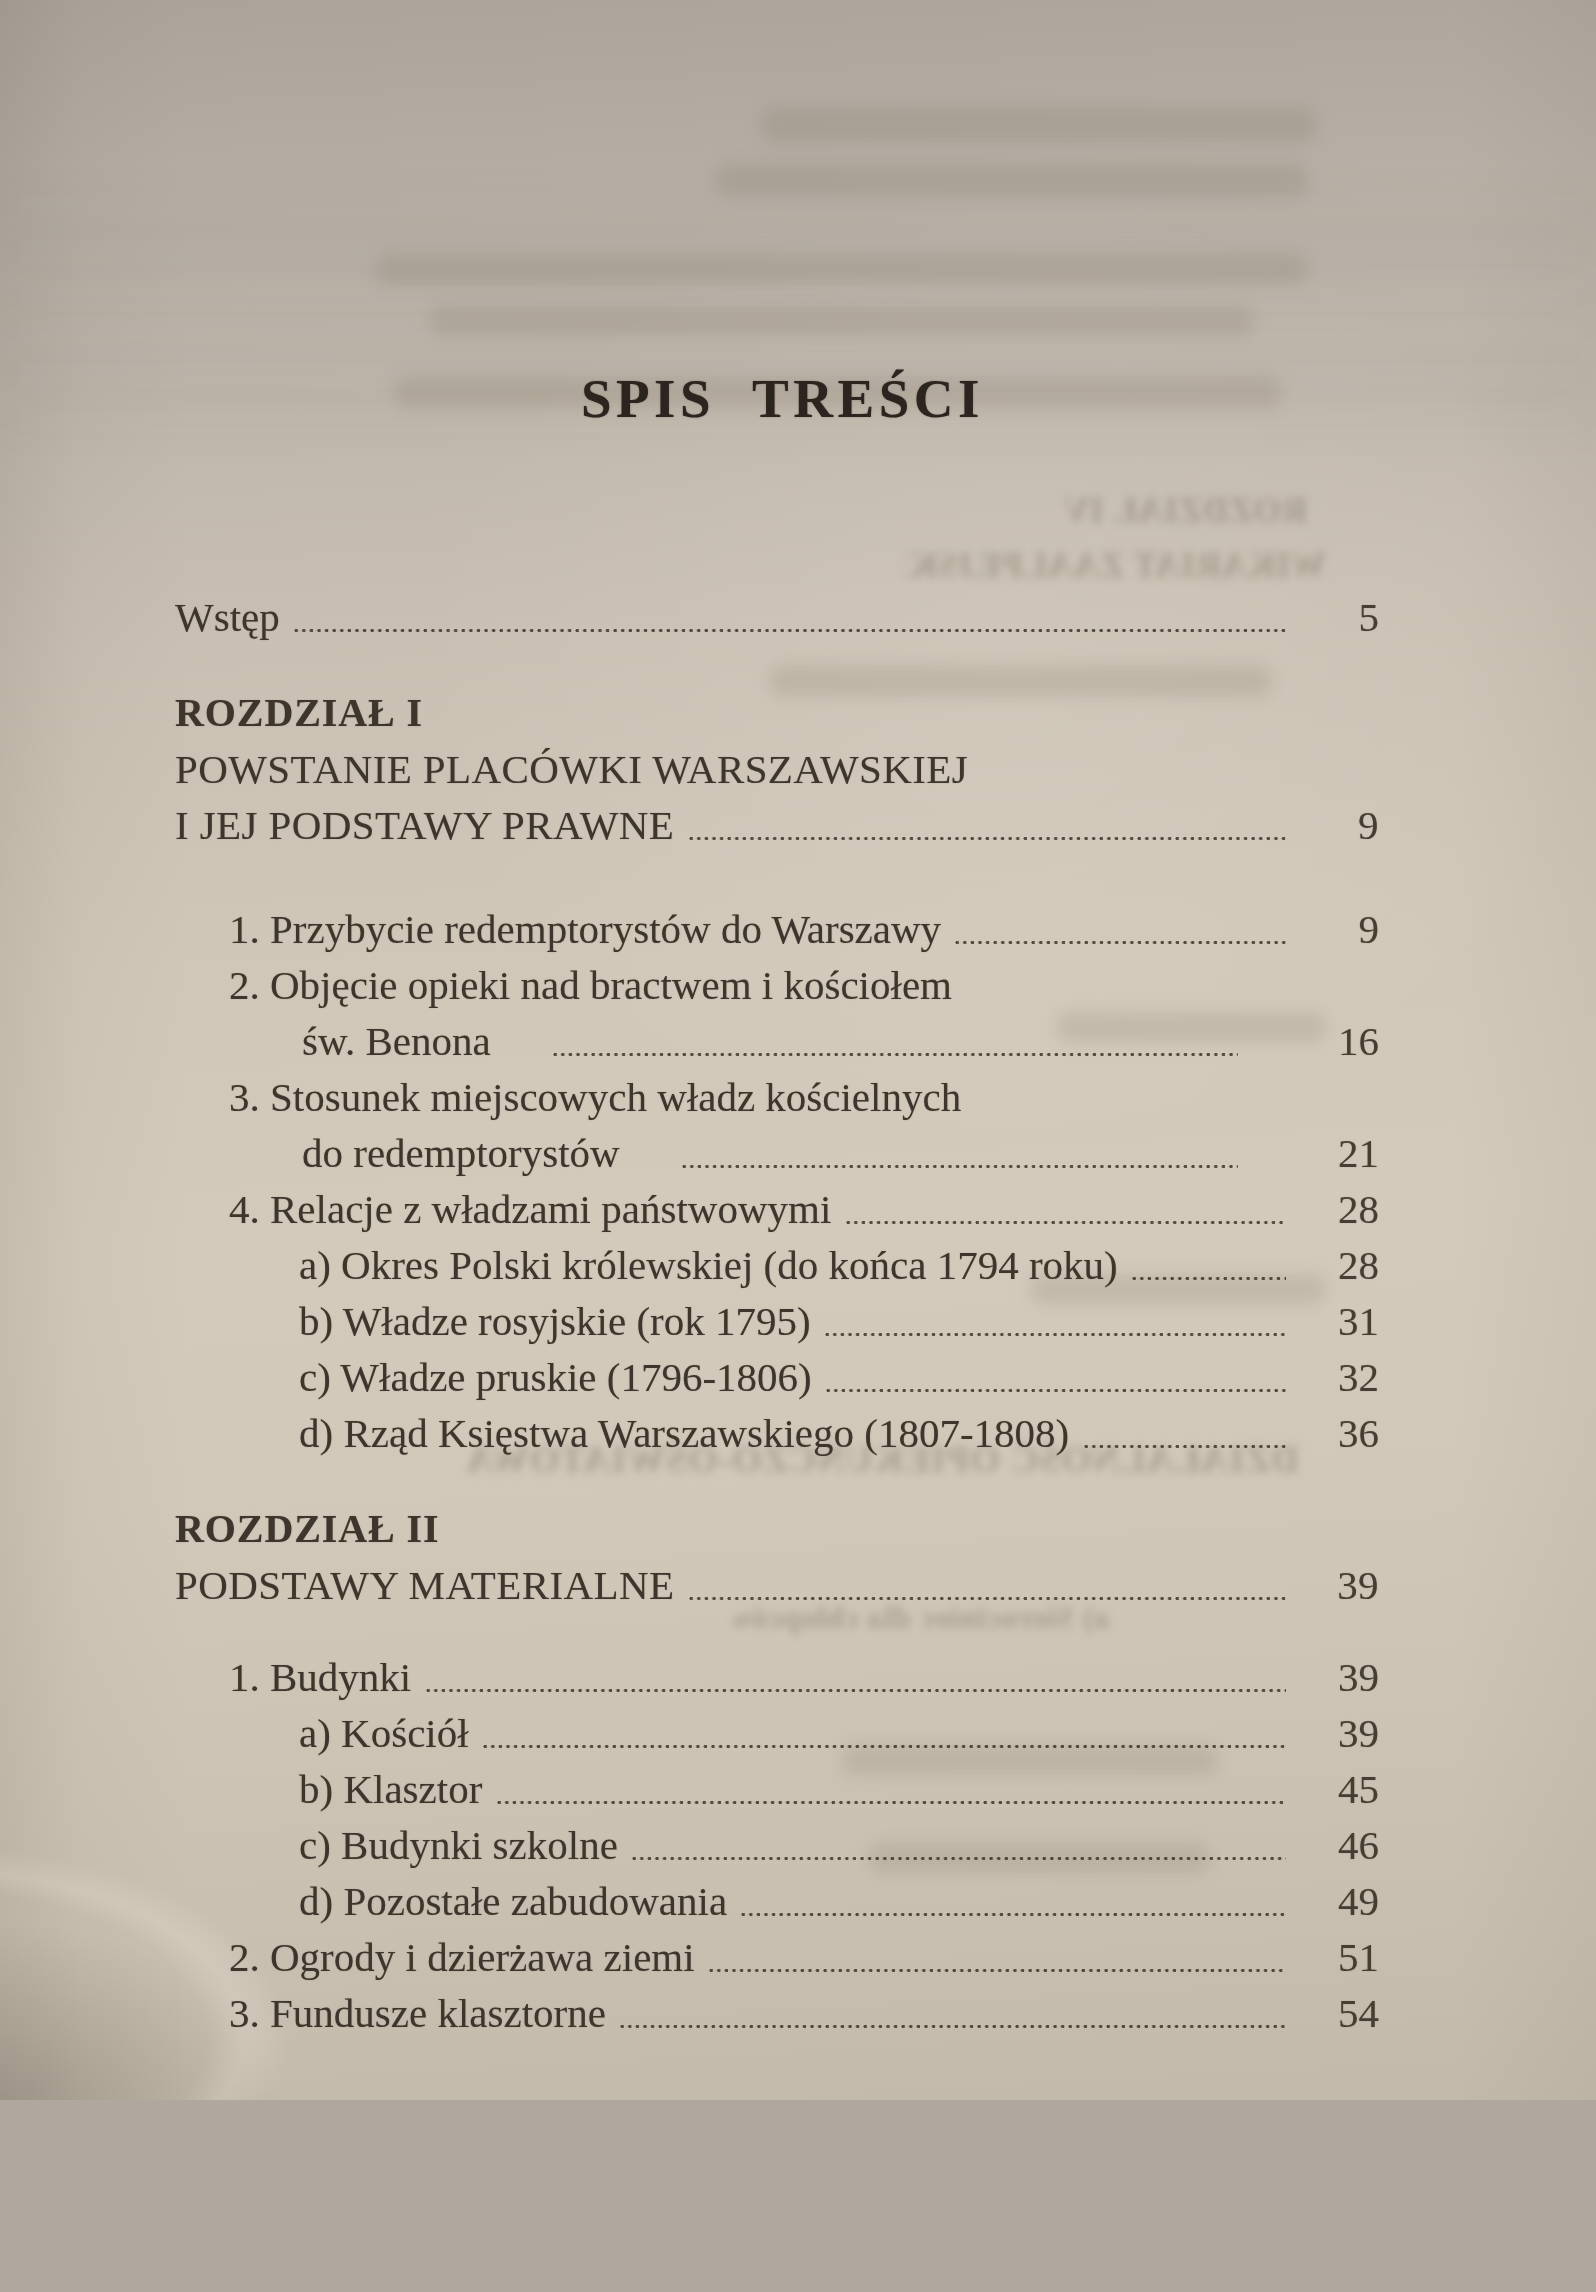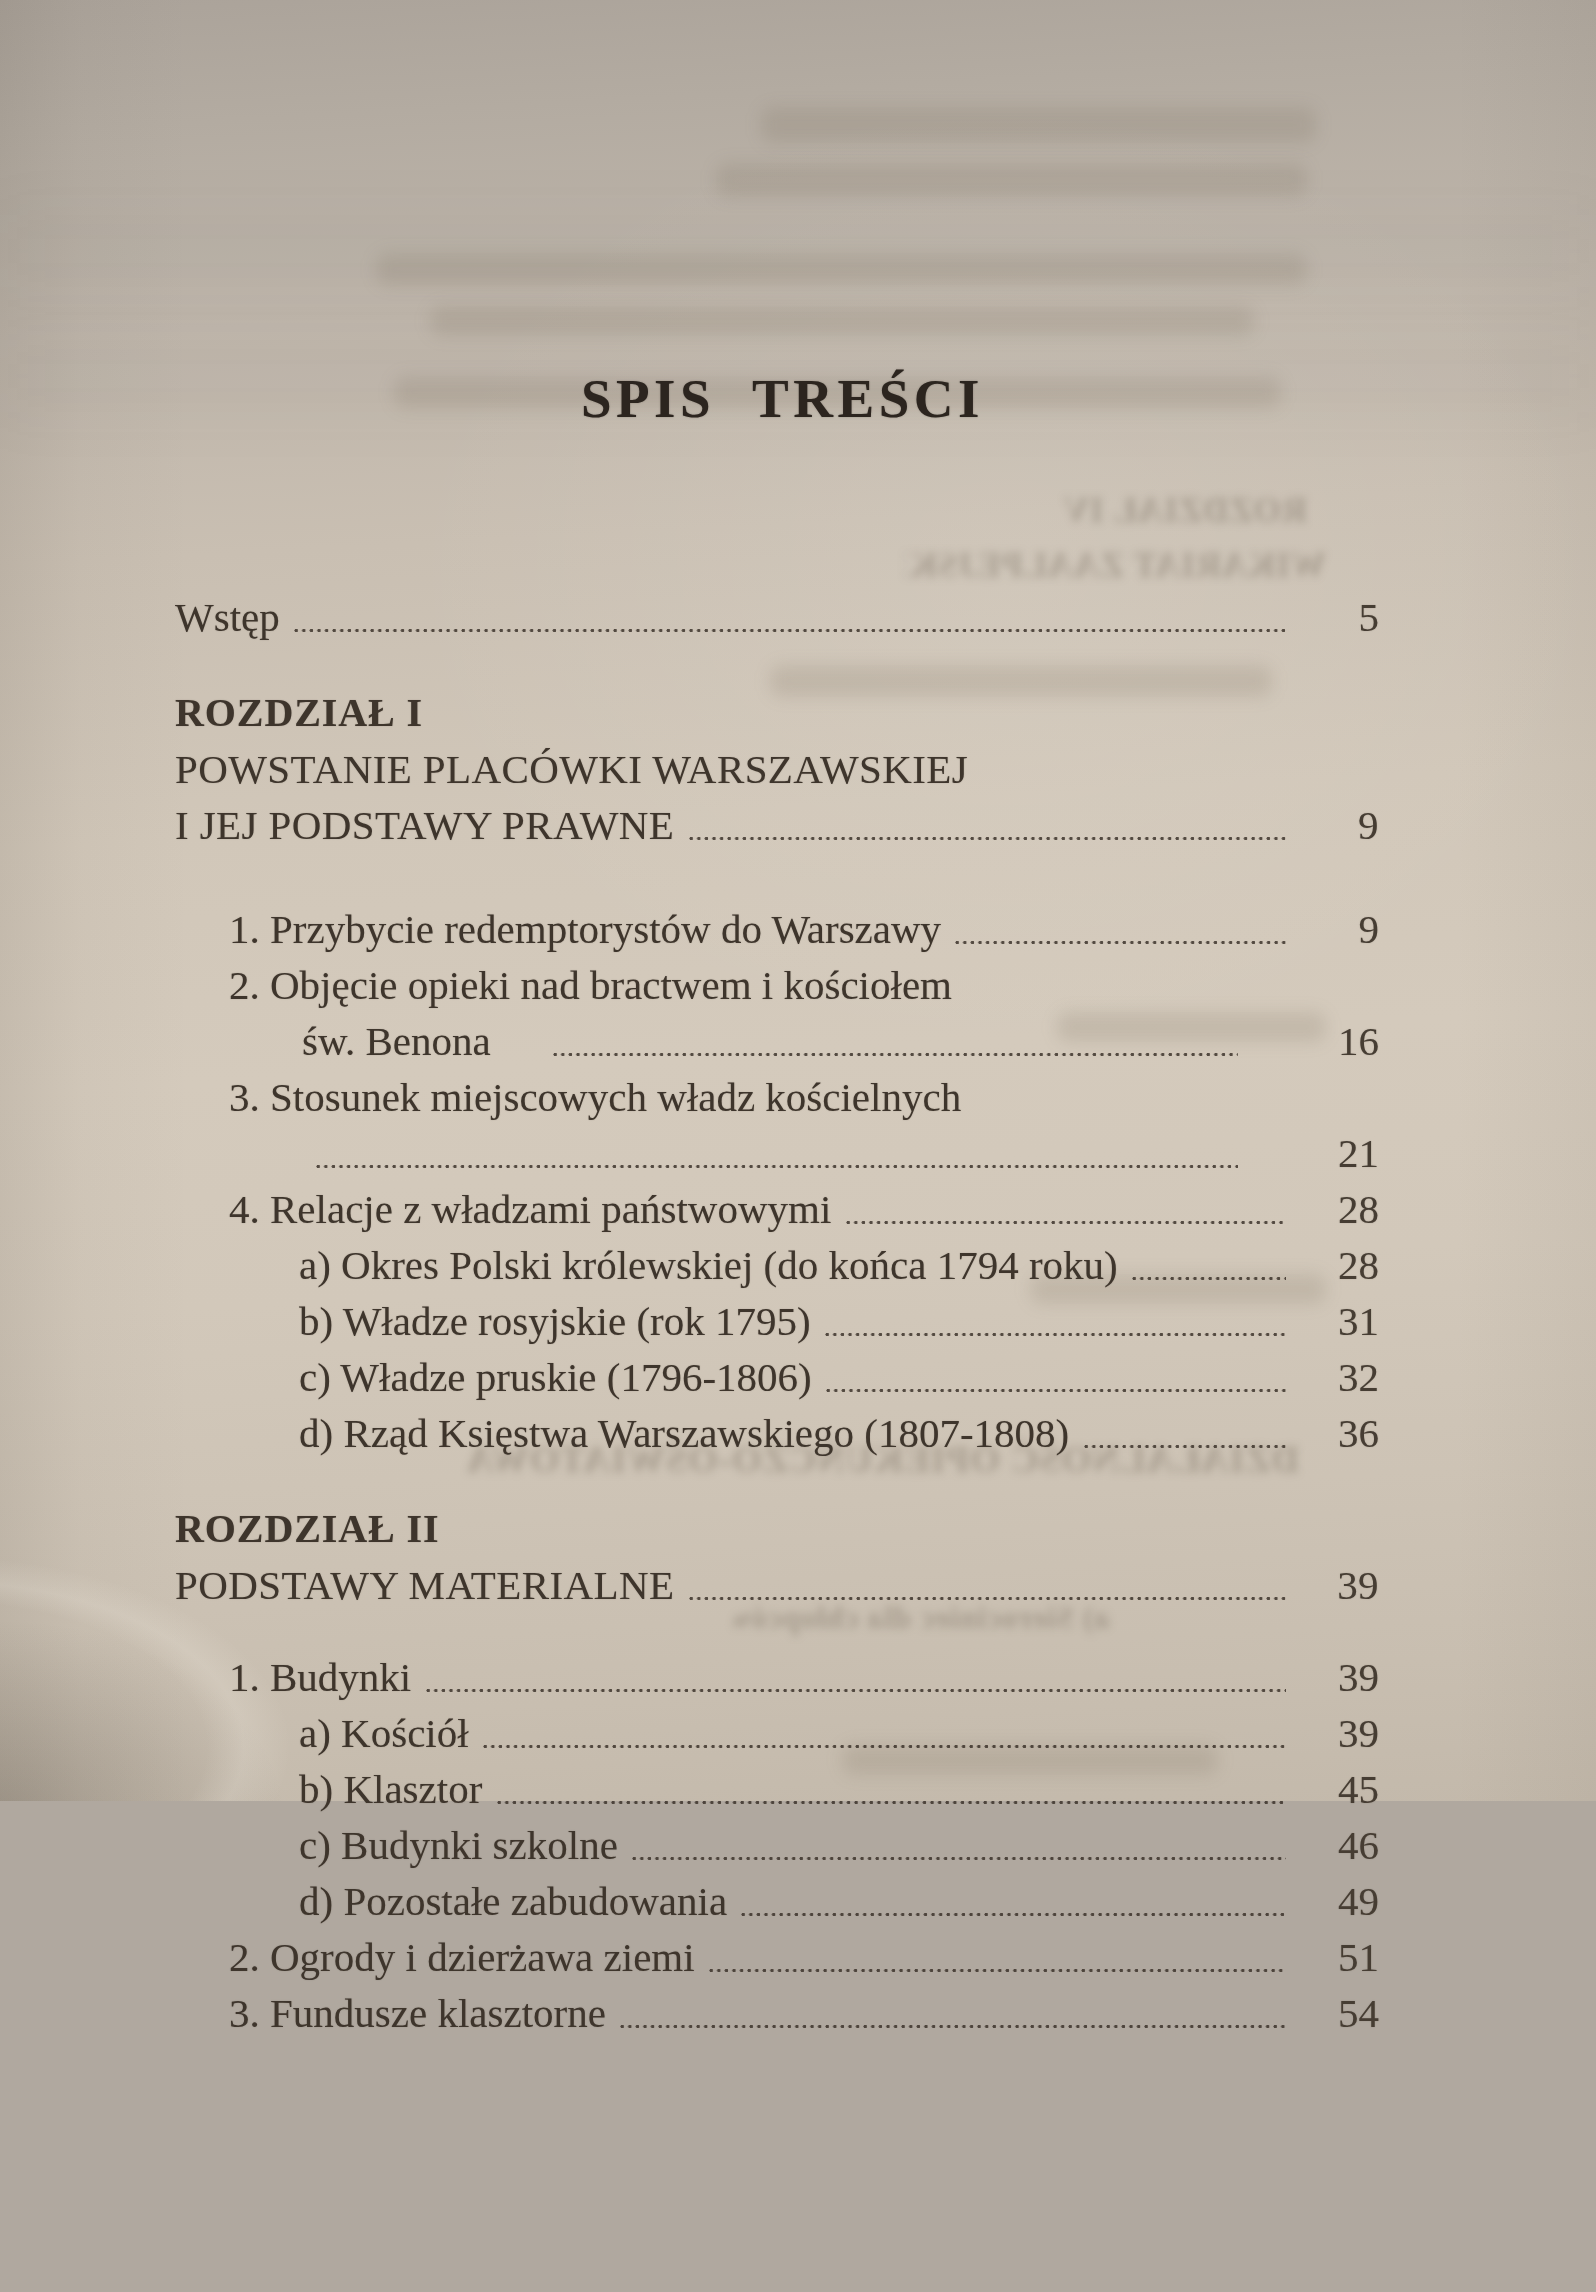--- a/index.html
+++ b/index.html
@@ -3,21 +3,21 @@
 <meta charset="utf-8">
 <style>
   html, body {
     margin: 0; padding: 0;
     width: 1597px; height: 2293px;
     overflow: hidden;
     background: #b0a89f;
   }
   .photo {
     position: relative;
-    width: 1597px; height: 1801px;
+    width: 1597px; height: 2100px;
     font-family: "Liberation Serif", "DejaVu Serif", serif;
     background:
       
       radial-gradient(466px 251px at -4% 97%, rgba(0,0,0,0) 58%, rgba(242,237,227,0.20) 66%, rgba(0,0,0,0) 76%),
       
       radial-gradient(385px 269px at 0% 101%, rgba(74,66,56,0.28), rgba(74,66,56,0.10) 48%, rgba(0,0,0,0) 74%),
       
       radial-gradient(ellipse 851px 681px at 63% 32%, rgba(255,252,244,0.10), rgba(0,0,0,0) 72%),
       
       linear-gradient(90deg, rgba(70,62,52,0.10), rgba(70,62,52,0.03) 5%, rgba(0,0,0,0) 12%, rgba(0,0,0,0) 91%, rgba(70,62,52,0.05) 100%),
@@ -158,20 +158,21 @@
         </div>
         <div class="row cont">
           <span class="label">św. Benona</span>
           <span class="leader"></span>
           <span class="pagenum">16</span>
         </div>
         <div class="row item">
           <span class="label">3. Stosunek miejscowych władz kościelnych</span>
         </div>
         <div class="row cont">
+          <span class="label">do redemptorystów</span>
           <span class="leader"></span>
           <span class="pagenum">21</span>
         </div>
         <div class="row item">
           <span class="label">4. Relacje z władzami państwowymi</span>
           <span class="leader"></span>
           <span class="pagenum">28</span>
         </div>
         <div class="row sub">
           <span class="label">a) Okres Polski królewskiej (do końca 1794 roku)</span>

